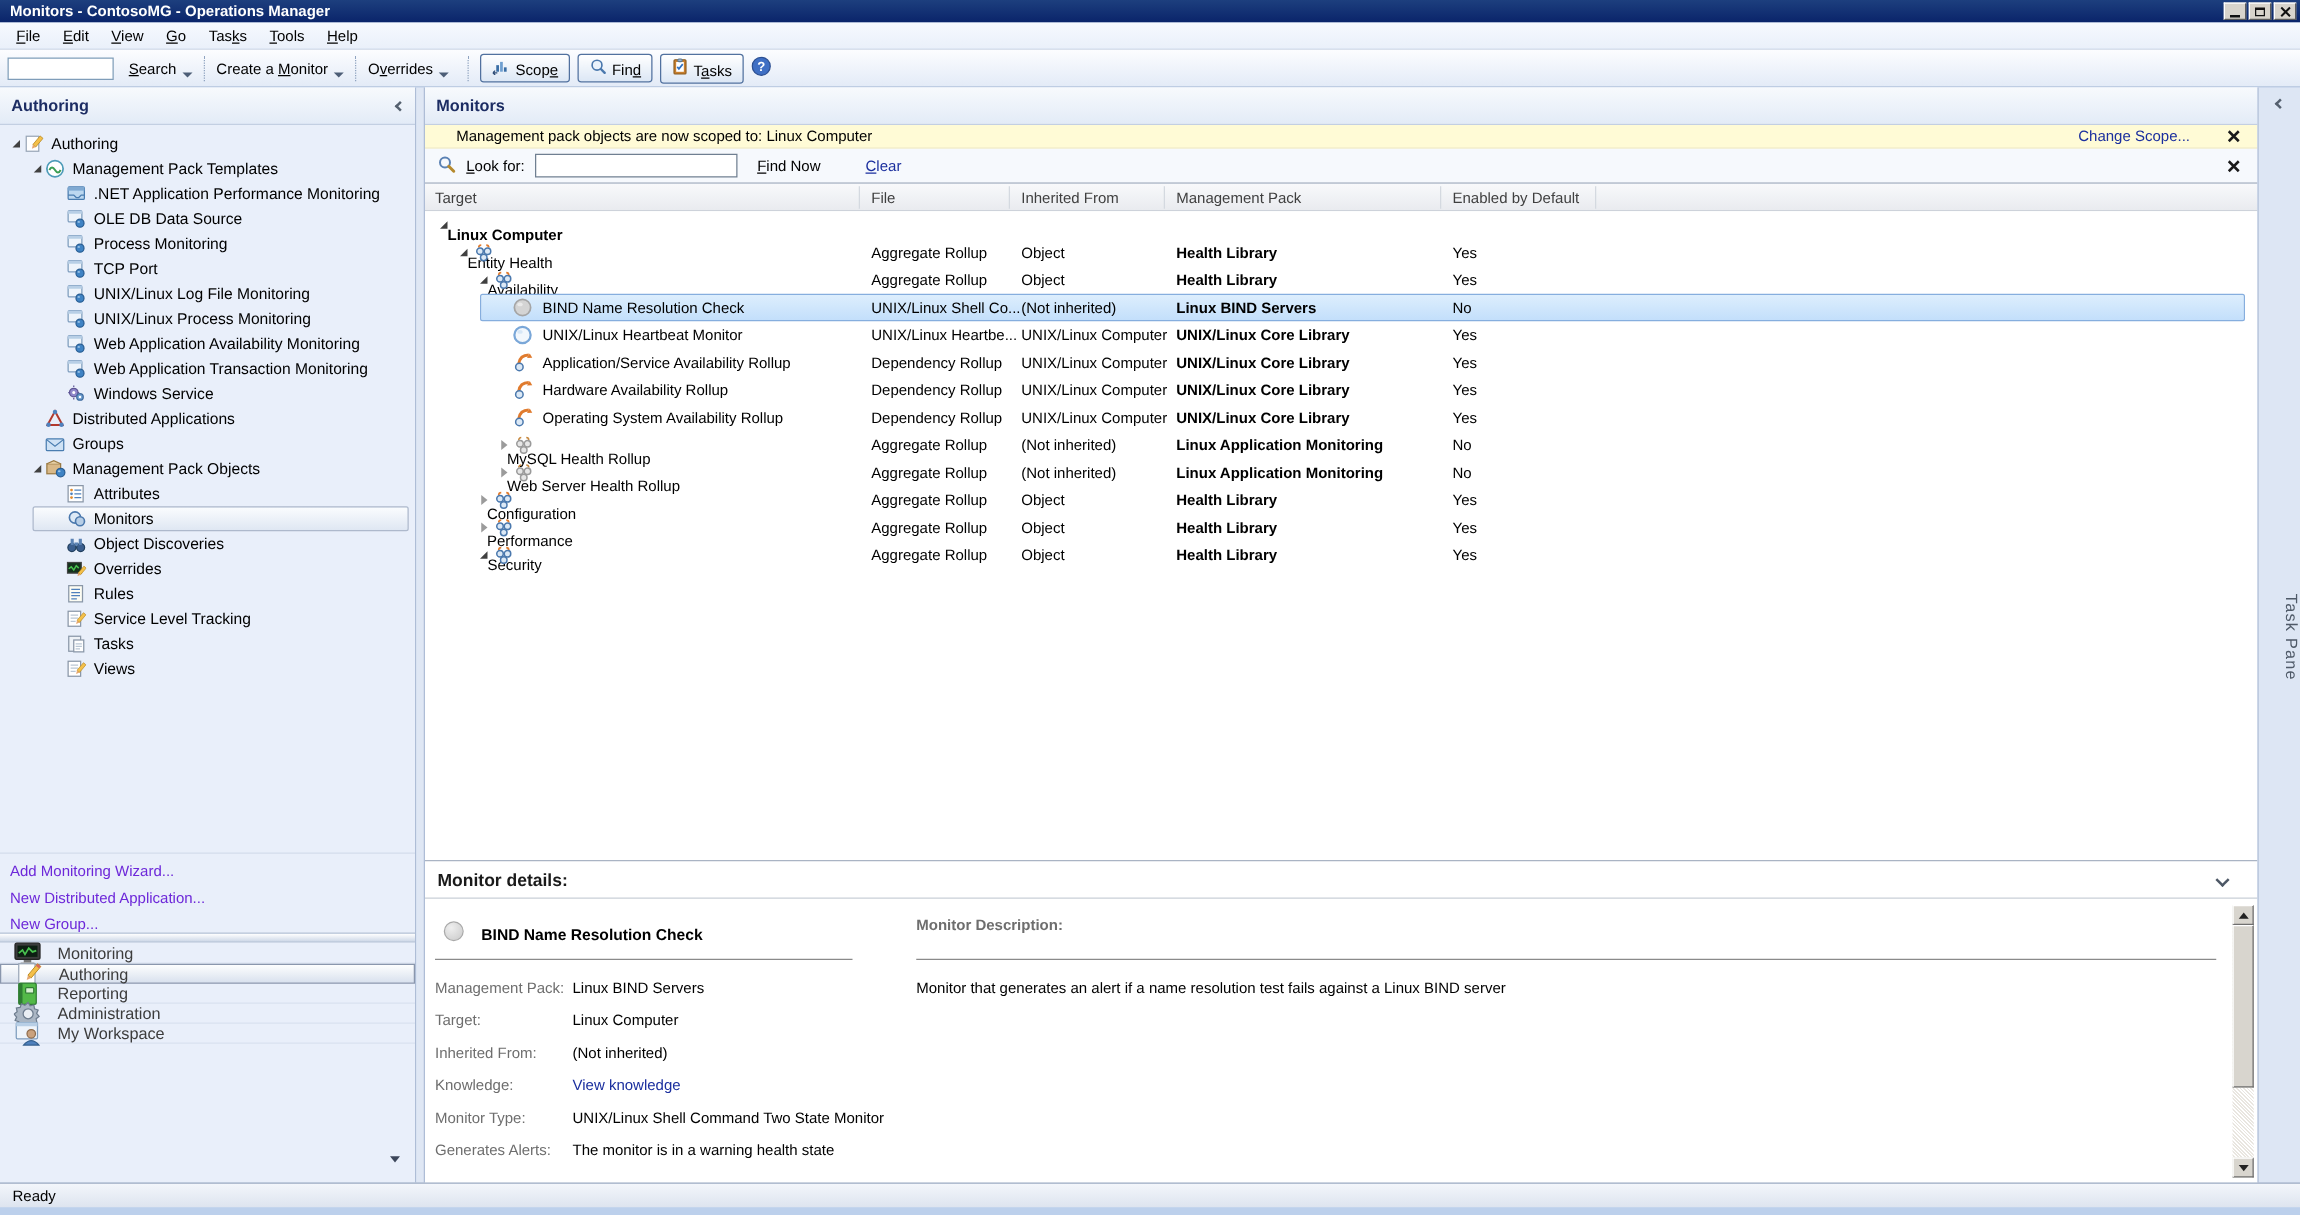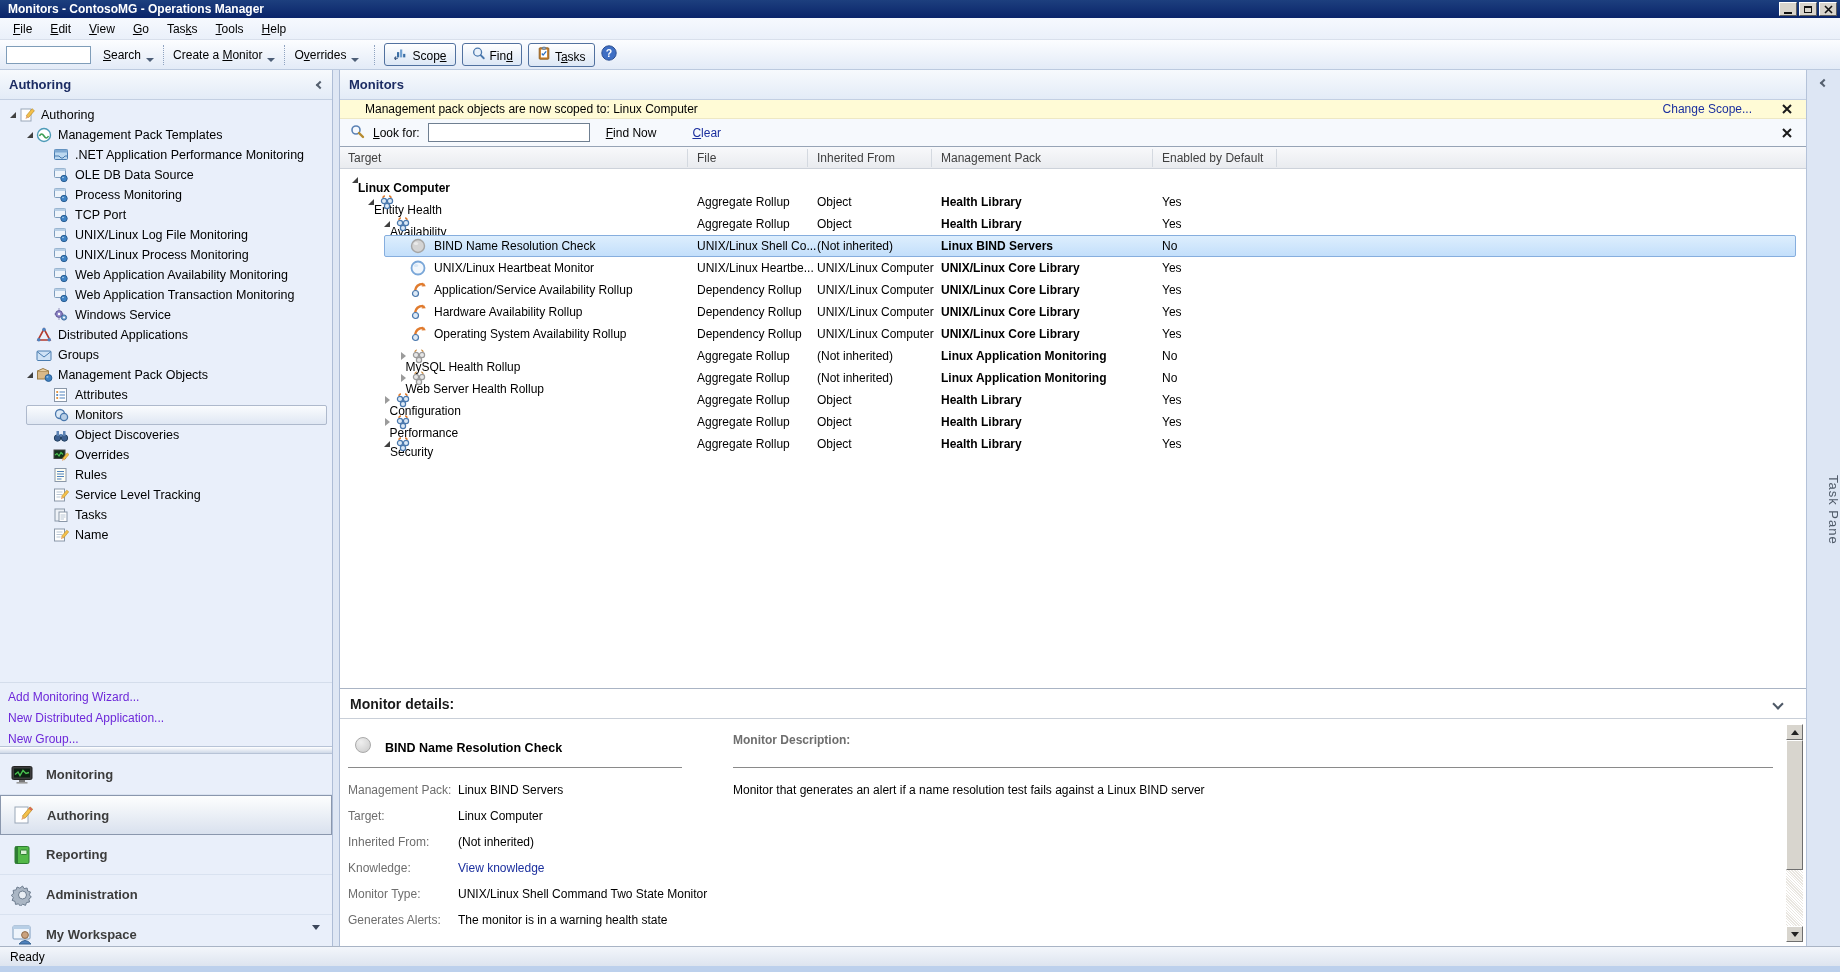--- a/index.html
+++ b/index.html
@@ -60,22 +60,22 @@
   .tree-item > * { position:relative; }
   .exp-open { width:0; height:0; border-bottom:6px solid #404040; border-left:6px solid transparent; }
   .exp-closed { width:0; height:0; border-top:4px solid transparent; border-bottom:4px solid transparent; border-left:5px solid #9b9b9b; }
 
   #side-links { position:absolute; left:0; top:612px; width:100%; padding:4px 8px; border-top:1px solid #d4ddeb; }
   .side-link { color:#6d28d9; height:21px; line-height:21px; cursor:pointer; white-space:nowrap; }
 
   #nav-split { position:absolute; left:0; top:676px; width:100%; height:8px;
     background:linear-gradient(#ffffff,#cfd9e8); border-top:1px solid #b7c3d6; border-bottom:1px solid #b7c3d6; }
   #nav { position:absolute; left:0; top:685px; width:100%; }
-  .nav-item { height:40px; display:flex; align-items:center; gap:12px; padding:0 6px 0 10px;
-    border-bottom:1px solid #d9e2f0; font-size:13px; color:#3c3c3c; font-weight:bold; }
+  .nav-item { height:16px; display:flex; align-items:center; gap:12px; padding:0 6px 0 10px;
+    border-bottom:1px solid #d9e2f0; font-size:13px; color:#3c3c3c; font-weight:normal; }
   .nav-item.selected { background:linear-gradient(#fdfefe,#d9e1ee); border:1px solid #8a97ad; }
   .nav-ico { width:24px; height:22px; display:inline-flex; align-items:center; justify-content:center; }
   #nav-chevron { position:absolute; right:12px; top:855px; width:0; height:0;
     border-left:4px solid transparent; border-right:4px solid transparent; border-top:5px solid #3c465a; }
 
   
   #scope-bar { position:absolute; left:0; top:30px; width:100%; height:19px; background:#fffbd6;
     border-bottom:1px solid #eee8c4; display:flex; align-items:center; padding:0 10px 0 25px; }
   #scope-bar .change { position:absolute; right:54px; color:#1b2f9e; }
   .xbtn { position:absolute; right:12px; width:14px; height:14px; display:flex; align-items:center; justify-content:center; }
@@ -506,21 +506,21 @@
             <rect x="1.5" y="2" width="10" height="12" fill="#fff" stroke="#8a97a8"></rect>
             <g stroke="#b9c6d4">
               <path d="M3.5 5 H9.5 M3.5 7.5 H9.5 M3.5 10 H7.5"></path>
             </g>
             <g transform="rotate(40 11 8)">
               <rect x="10" y="2.5" width="2.6" height="8" fill="#f4c04a" stroke="#b9891f" stroke-width="0.5"></rect>
               <polygon points="10,10.5 12.6,10.5 11.3,13.2" fill="#e5a76f"></polygon>
             </g>
           </svg>
         </span>
-        <span>Name</span>
+        <span>Views</span>
       </div>
     </div>
   <div id="side-links">
       <div class="side-link">Add Monitoring Wizard...</div>
       <div class="side-link">New Distributed Application...</div>
       <div class="side-link">New Group...</div>
     </div>
   <div id="nav-split"></div>
   <div id="nav">
       <div class="nav-item">

